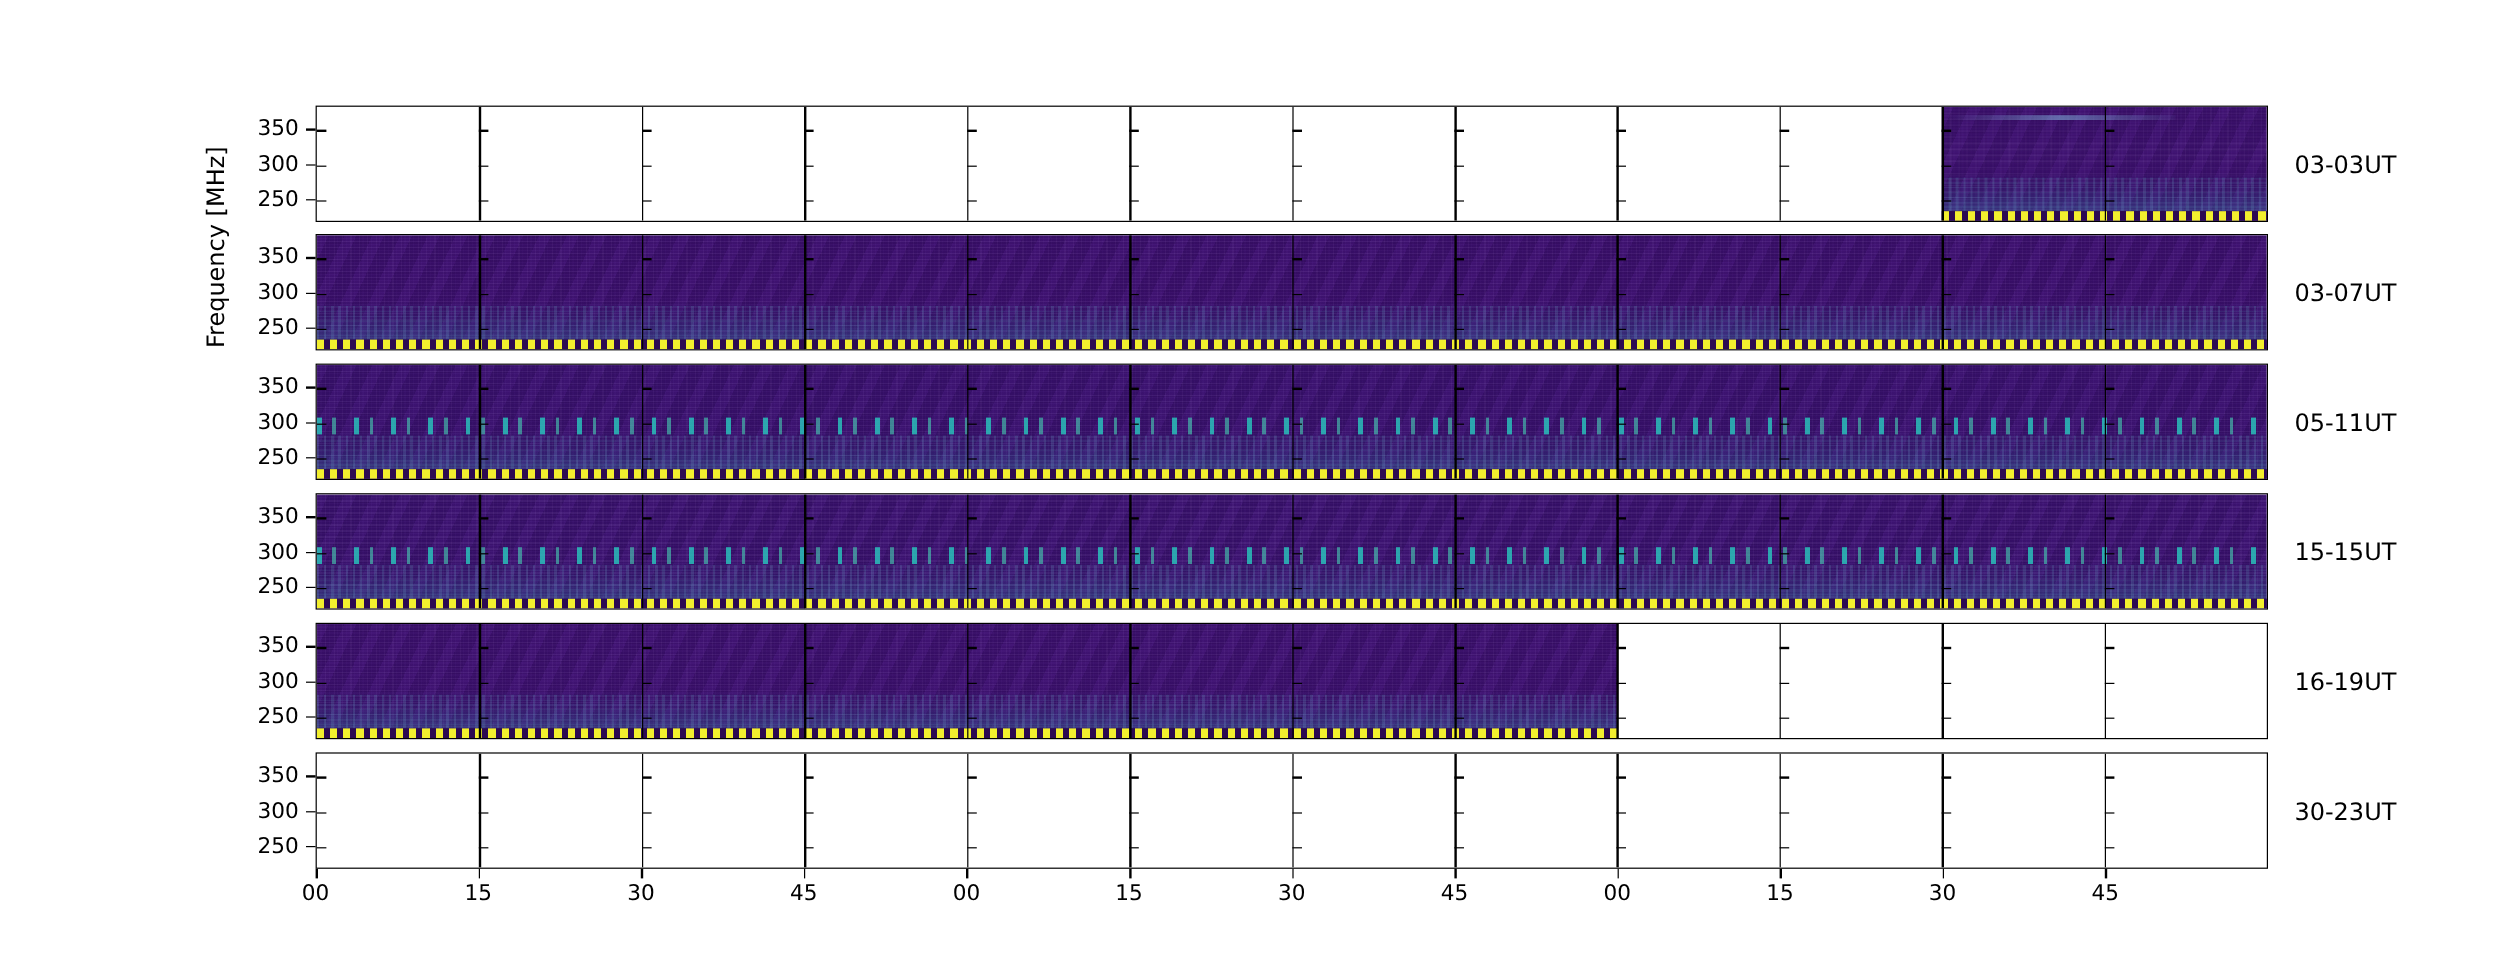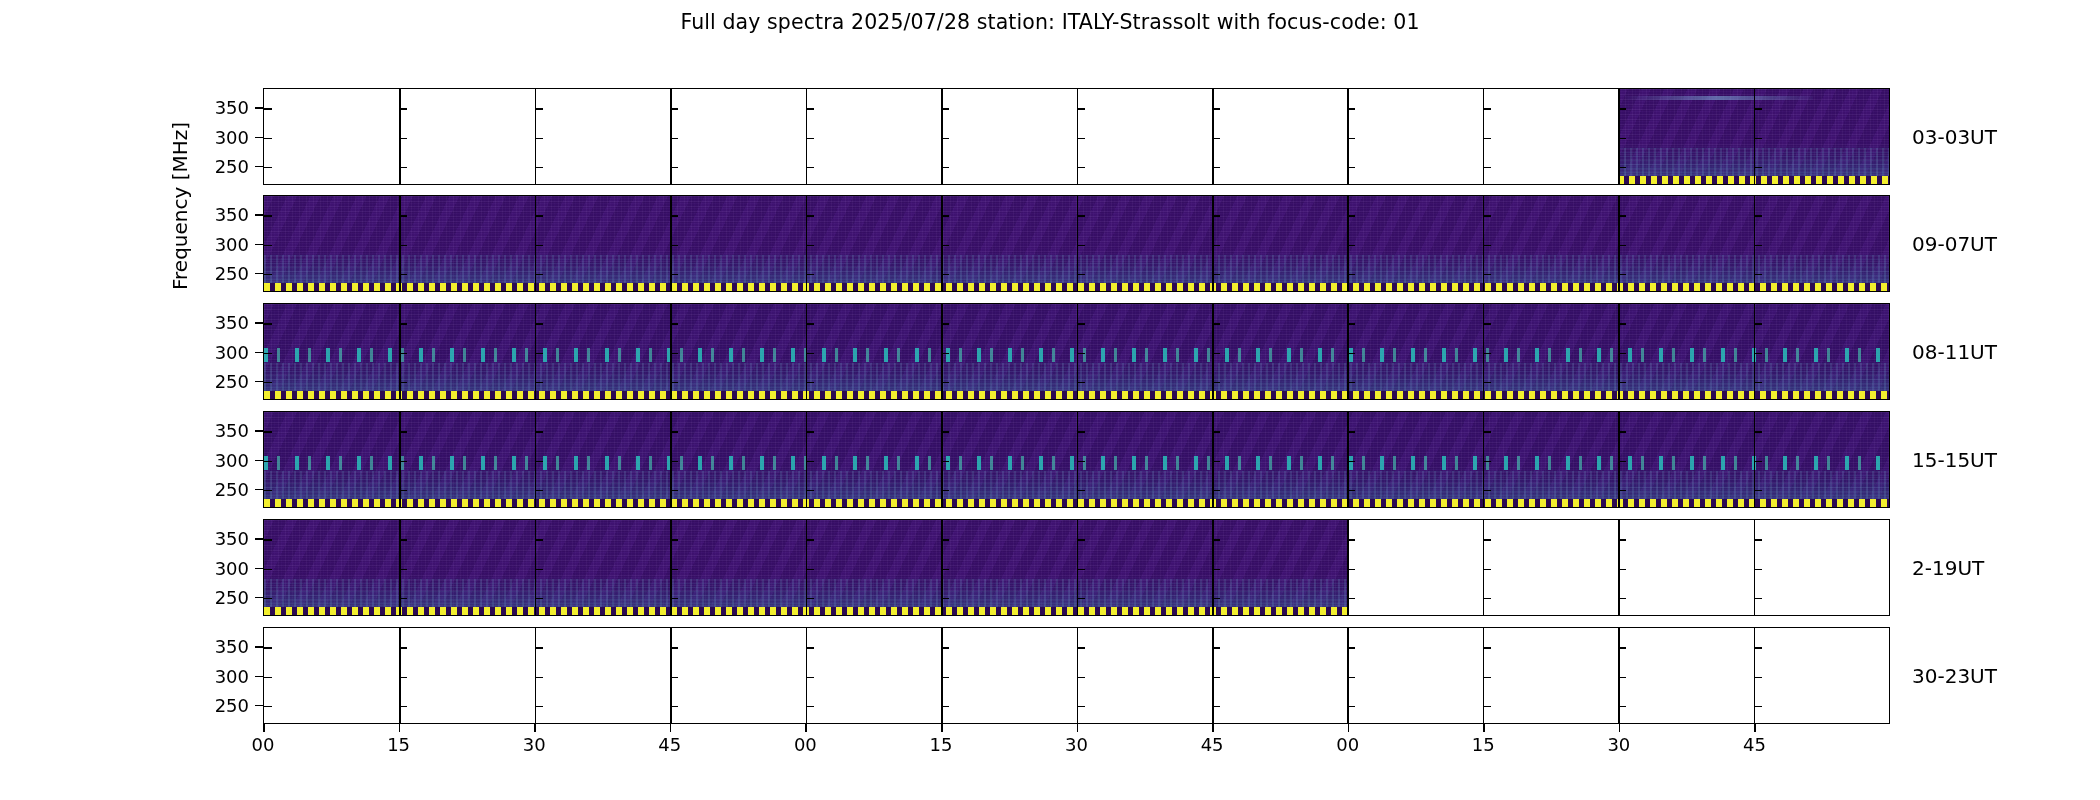--- a/index.html
+++ b/index.html
@@ -149,21 +149,20 @@
     position:absolute;left:1912px;font-size:20px;color:#000;
     white-space:nowrap;transform:translateY(-50%);
   }
   #xaxis{position:absolute;left:263px;width:1627px;height:40px;}
 </style>
 </head>
 <body>
 
 <div id="figure">
 
-  <div id="title">Full day spectra 2025/07/28 station: ITALY-Strassolt with focus-code: 01</div>
 
   <div id="ylabel">Frequency [MHz]</div>
 
   <div id="rows-container">
       <div class="row" style="top: 88px; height: 97px;">
         <div class="axes">
           <div class="data row-topband" style="left: 83.3%; width: 16.7%;">
             <div class="spec"></div>
             <div class="topband"></div>
             <div class="speckle"></div>
@@ -561,18 +560,18 @@
       <div class="xtlabel" style="left: 66.6667%;">00</div>
       <div class="xtick" style="left: 75%;"></div>
       <div class="xtlabel" style="left: 75%;">15</div>
       <div class="xtick" style="left: 83.3333%;"></div>
       <div class="xtlabel" style="left: 83.3333%;">30</div>
       <div class="xtick" style="left: 91.6667%;"></div>
       <div class="xtlabel" style="left: 91.6667%;">45</div>
     </div>
 
 <div class="rowcap" style="top: 136.5px;">03-03UT</div>
-    <div class="rowcap" style="top: 243.5px;">09-07UT</div>
-    <div class="rowcap" style="top: 351.5px;">08-11UT</div>
+    <div class="rowcap" style="top: 243.5px;">03-07UT</div>
+    <div class="rowcap" style="top: 351.5px;">05-11UT</div>
     <div class="rowcap" style="top: 459.5px;">15-15UT</div>
-    <div class="rowcap" style="top: 567.5px;">2-19UT</div>
+    <div class="rowcap" style="top: 567.5px;">16-19UT</div>
     <div class="rowcap" style="top: 675.5px;">30-23UT</div>
   </div>
 
 </body></html>

